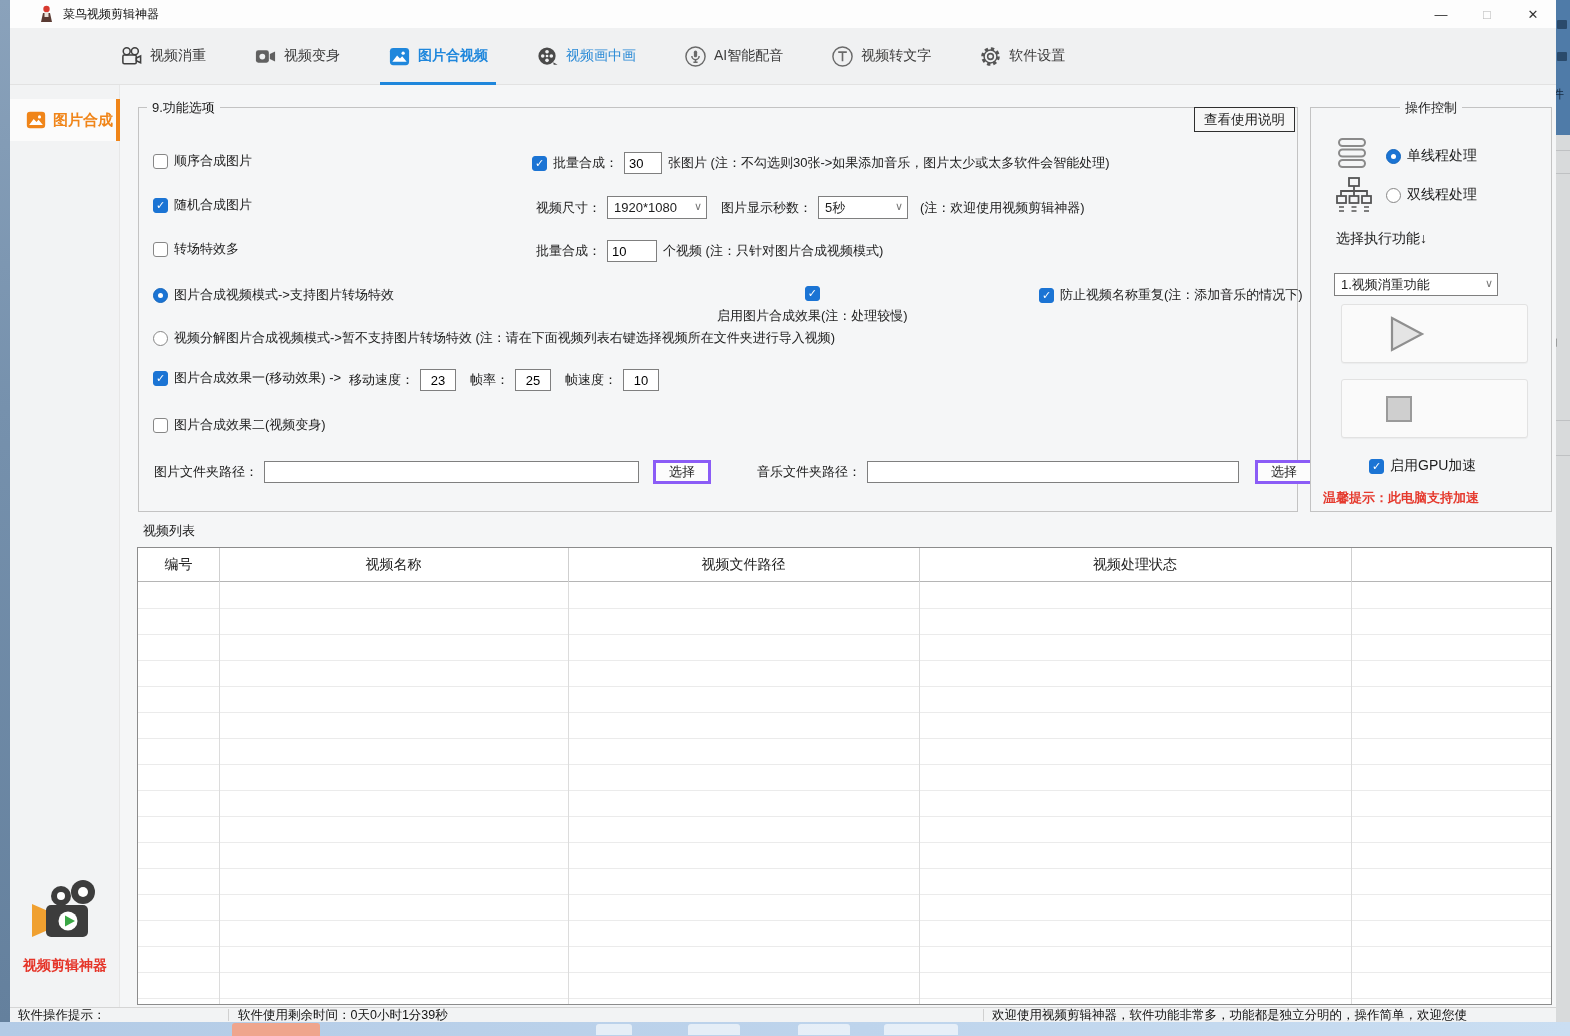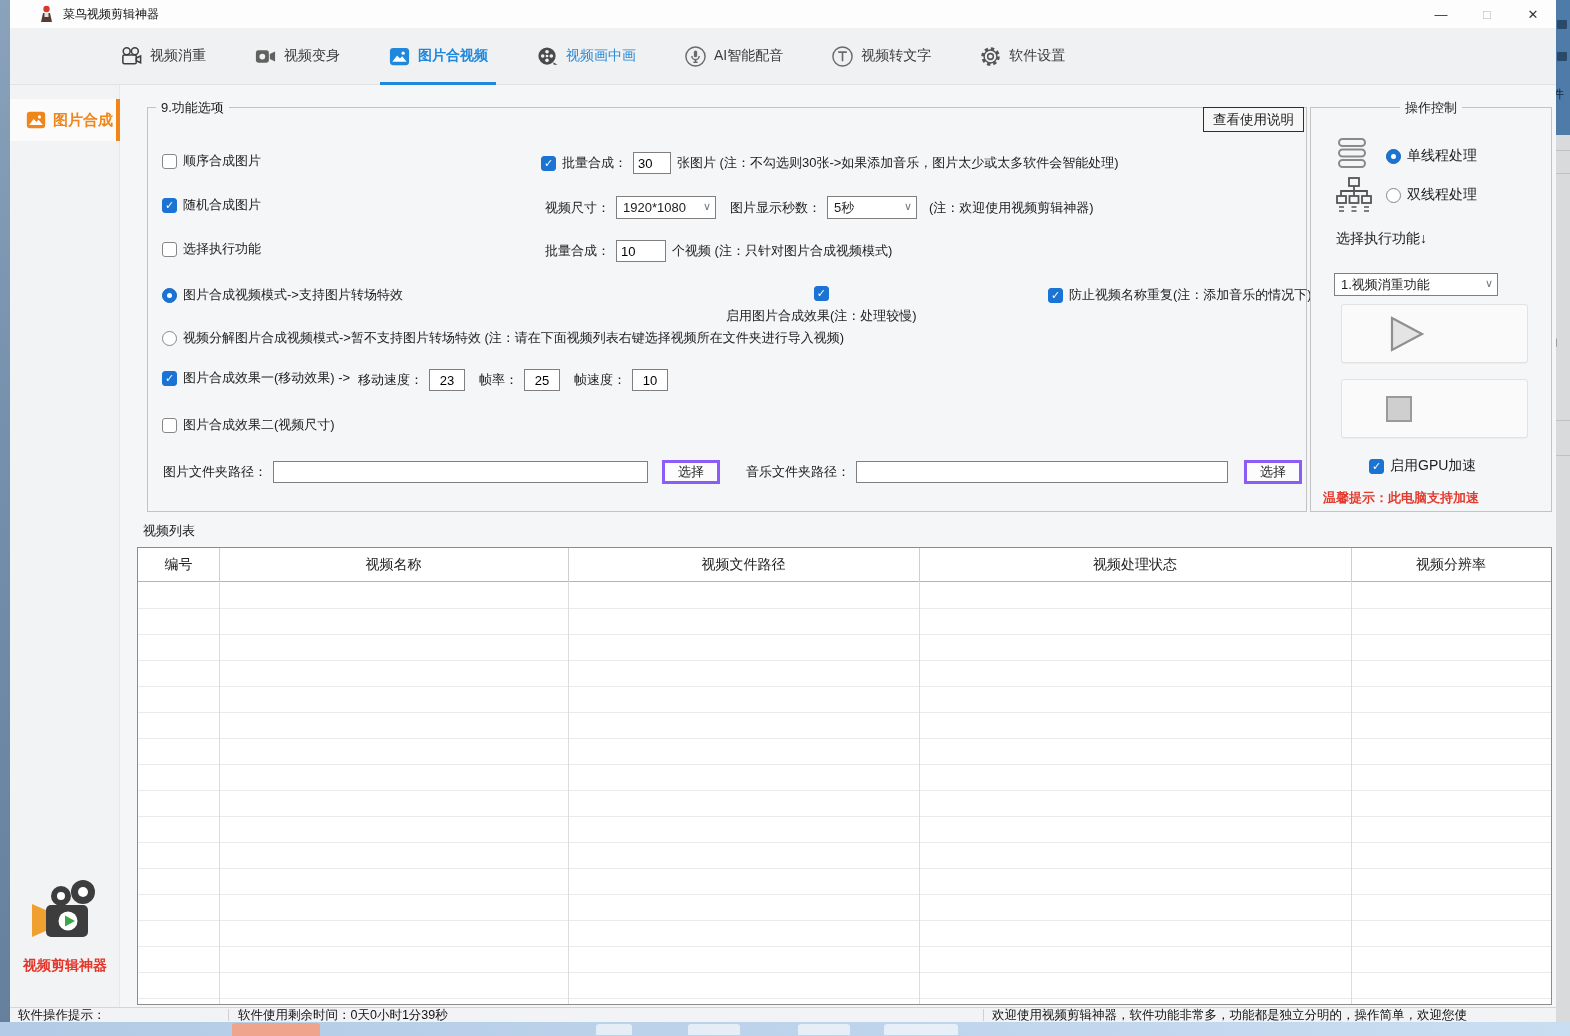--- a/index.html
+++ b/index.html
@@ -45,21 +45,21 @@
   .side-item { position:absolute; left:0; top:14px; width:110px; height:42px; background:#fbfbfb; display:flex; align-items:center; }
   .side-item .bar { position:absolute; right:0; top:0; width:4px; height:42px; background:#f08519; }
   .side-item .sicon { width:22px; height:22px; margin-left:15px; flex:none; }
   .side-item .slabel { font-size:15px; font-weight:bold; color:#f08519; margin-left:6px; white-space:nowrap; }
   .side-logo { position:absolute; left:20px; top:793px; width:72px; height:70px; }
   .side-logo-text { position:absolute; left:0; top:872px; width:110px; text-align:center; font-size:14px; font-weight:bold; color:#e53428; white-space:nowrap; }
 
   
   .groupbox { position:absolute; border:1px solid #c3c3c3; background:#f5f6f7; }
   .gb-title { position:absolute; top:-9px; background:#f5f6f7; padding:0 5px; font-size:13px; color:#1c1c1c; white-space:nowrap; }
-  #gb-options { left:137px; top:22px; width:1160px; height:405px; }
+  #gb-options { left:128px; top:22px; width:1160px; height:405px; }
   #gb-control { left:1300px; top:22px; width:242px; height:405px; }
   #gb-options .gb-title { left:8px; }
   #gb-control .gb-title { left:50%; transform:translateX(-50%); }
 
   .row { position:absolute; display:flex; align-items:center; gap:6px; font-size:13px; white-space:nowrap; }
   .lbl { color:#1c1c1c; }
 
   .cb { width:15px; height:15px; border:1px solid #878787; border-radius:3px; background:#fff; flex:none; display:flex; align-items:center; justify-content:center; }
   .cb.on { background:#1b74d4; border-color:#1b74d4; }
   .cb.on::after { content:"✓"; color:#fff; font-size:11px; font-weight:bold; line-height:1; }
@@ -236,21 +236,21 @@
           <span class="lbl" style="margin-left:8px;">图片显示秒数：</span>
           <span class="sel" style="width:90px;">
             <span>5秒</span>
             <span class="chev">∨</span>
           </span>
           <span class="lbl" style="margin-left:6px;">(注：欢迎使用视频剪辑神器)</span>
         </div>
 
         <div class="row" style="left:14px; top:132px;">
           <span class="cb"></span>
-          <span class="lbl">选择执行功能</span>
+          <span class="lbl">转场特效多</span>
         </div>
         <div class="row" style="left:397px; top:132px;">
           <span class="lbl">批量合成：</span>
           <input class="tin" style="width: 50px;" value="10">
           <span class="lbl">个视频 (注：只针对图片合成视频模式)</span>
         </div>
 
         <div class="row" style="left:14px; top:178px;">
           <span class="rd on"></span>
           <span class="lbl">图片合成视频模式-&gt;支持图片转场特效</span>
@@ -277,28 +277,28 @@
           <span class="lbl">移动速度：</span>
           <input class="tin c" style="width: 36px;" value="23">
           <span class="lbl" style="margin-left:8px;">帧率：</span>
           <input class="tin c" style="width: 36px;" value="25">
           <span class="lbl" style="margin-left:8px;">帧速度：</span>
           <input class="tin c" style="width: 36px;" value="10">
         </div>
 
         <div class="row" style="left:14px; top:308px;">
           <span class="cb"></span>
-          <span class="lbl">图片合成效果二(视频尺寸)</span>
+          <span class="lbl">图片合成效果二(视频变身)</span>
         </div>
 
         <div class="row" style="left:15px; top:352px;">
           <span class="lbl">图片文件夹路径：</span>
           <input class="tin" style="width: 375px;" value="">
           <span class="btn" style="margin-left:8px;">选择</span>
-          <span class="lbl" style="margin-left:20px;">音乐文件夹路径：</span>
+          <span class="lbl" style="margin-left:40px;">音乐文件夹路径：</span>
           <input class="tin" style="width: 372px;" value="">
           <span class="btn" style="margin-left:10px;">选择</span>
         </div>
       </div>
 
       <div class="groupbox" id="gb-control">
         <span class="gb-title">操作控制</span>
 
         <svg class="ctl-icon" style="left:26px; top:28px;" width="30" height="34" viewBox="0 0 30 34" fill="none" stroke="#8a8a8a" stroke-width="2">
           <rect x="2" y="3" width="26" height="7" rx="3.5"></rect>
@@ -349,21 +349,20 @@
         <div class="gpu-tip">温馨提示：此电脑支持加速</div>
       </div>
 
       <div class="vl-label">视频列表</div>
       <div class="vtable">
         <div class="vhead">
           <div class="hc" style="width:81px;">编号</div>
           <div class="hc" style="width:349px;">视频名称</div>
           <div class="hc" style="width:351px;">视频文件路径</div>
           <div class="hc" style="width:432px;">视频处理状态</div>
-          <div class="hc" style="width:200px;">视频分辨率</div>
         </div>
         <div class="vbody"></div>
         <div class="vdiv" style="left:81px;"></div>
         <div class="vdiv" style="left:430px;"></div>
         <div class="vdiv" style="left:781px;"></div>
         <div class="vdiv" style="left:1213px;"></div>
         <div class="vdiv h" style="left:81px;"></div>
         <div class="vdiv h" style="left:430px;"></div>
         <div class="vdiv h" style="left:781px;"></div>
         <div class="vdiv h" style="left:1213px;"></div>

